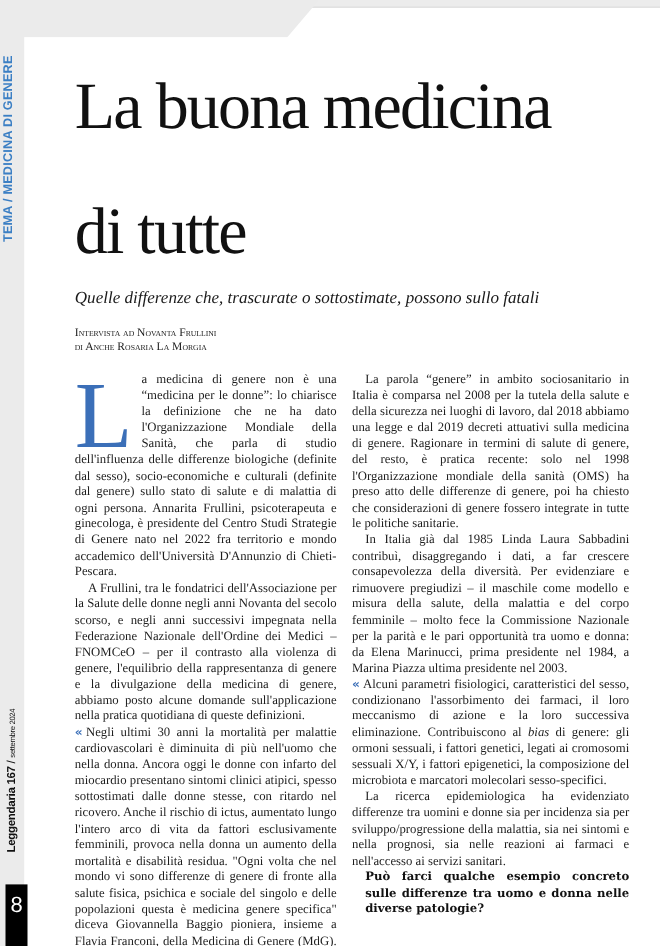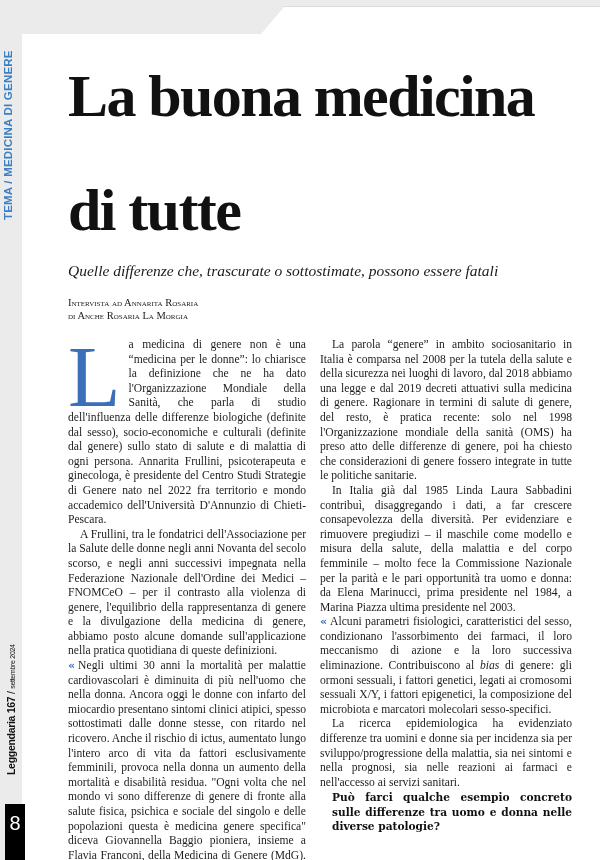--- a/index.html
+++ b/index.html
@@ -42,21 +42,21 @@
     position:absolute; left:5px; top:804px; width:20px; height:56px;
     background:#000; color:#fff;
     font-family:"Liberation Sans", sans-serif; font-size:20px;
     display:flex; align-items:flex-start; justify-content:center; padding-top:8px;
     box-sizing:border-box; font-weight:normal;
   }
   .title {
     position:absolute; left:68px; top:68px; width:500px;
     font-family:"Liberation Serif", serif; font-size:60px;
     line-height:57px; letter-spacing:-1.6px; color:#111; margin:0;
-    font-weight:bold;
+    font-weight:normal;
   }
   .subtitle {
     position:absolute; left:68px; top:262px; width:520px;
     font-family:"Liberation Serif", serif; font-style:italic;
     font-size:15.5px; color:#1a1a1a; margin:0;
   }
   .byline {
     position:absolute; left:68px; top:296px;
     font-family:"Liberation Serif", serif; font-size:10.5px;
     font-variant:small-caps; line-height:13px; color:#1a1a1a;
@@ -101,24 +101,24 @@
 </div>
 
 <div class="page-number-box">8</div>
 
 <h1 class="title">
   <span>La buona medicina</span><br>
   <br>
   <span>di tutte</span>
 </h1>
 
-<p class="subtitle">Quelle differenze che, trascurate o sottostimate, possono essere fatali</p>
+<p class="subtitle">Quelle differenze che, trascurate o sottostimate, possono sullo fatali</p>
 
 <div class="byline">
-  <div>Intervista ad Annarita Rosaria</div>
+  <div>Intervista ad Novanta Frullini</div>
   <div>di Anche Rosaria La Morgia</div>
 </div>
 
 <div class="col col-left">
   <p class="noindent"><span class="dropcap">L</span><span>a medicina di genere non è una “medicina per le donne”: lo chiarisce la definizione che ne ha dato l'Organizzazione Mondiale della Sanità, che parla di studio dell'influenza delle differenze biologiche (definite dal sesso), socio-economiche e culturali (definite dal genere) sullo stato di salute e di malattia di ogni persona. Annarita Frullini, psicoterapeuta e ginecologa, è presidente del Centro Studi Strategie di Genere nato nel 2022 fra territorio e mondo accademico dell'Università D'Annunzio di Chieti-Pescara.</span></p>
   <p>A Frullini, tra le fondatrici dell'Associazione per la Salute delle donne negli anni Novanta del secolo scorso, e negli anni successivi impegnata nella Federazione Nazionale dell'Ordine dei Medici – FNOMCeO – per il contrasto alla violenza di genere, l'equilibrio della rappresentanza di genere e la divulgazione della medicina di genere, abbiamo posto alcune domande sull'applicazione nella pratica quotidiana di queste definizioni.</p>
   <p class="noindent"><span class="quote-mark">«</span><span>Negli ultimi 30 anni la mortalità per malattie cardiovascolari è diminuita di più nell'uomo che nella donna. Ancora oggi le donne con infarto del miocardio presentano sintomi clinici atipici, spesso sottostimati dalle donne stesse, con ritardo nel ricovero. Anche il rischio di ictus, aumentato lungo l'intero arco di vita da fattori esclusivamente femminili, provoca nella donna un aumento della mortalità e disabilità residua. "Ogni volta che nel mondo vi sono differenze di genere di fronte alla salute fisica, psichica e sociale del singolo e delle popolazioni questa è medicina genere specifica" diceva Giovannella Baggio pioniera, insieme a Flavia Franconi, della Medicina di Genere (MdG). Ci sono stati profondi cambiamenti in Italia, ma nonostante il lavoro realizzato in ambito scientifico, culturale e sociale l'approccio di genere deve essere maggiormente integrato nella pratica sanitaria e molti Percorsi Diagnostico Terapeutici Assistenziali (PDTA) devono essere aggiornati.</span></p>
 </div>
 
 <div class="col col-right">

